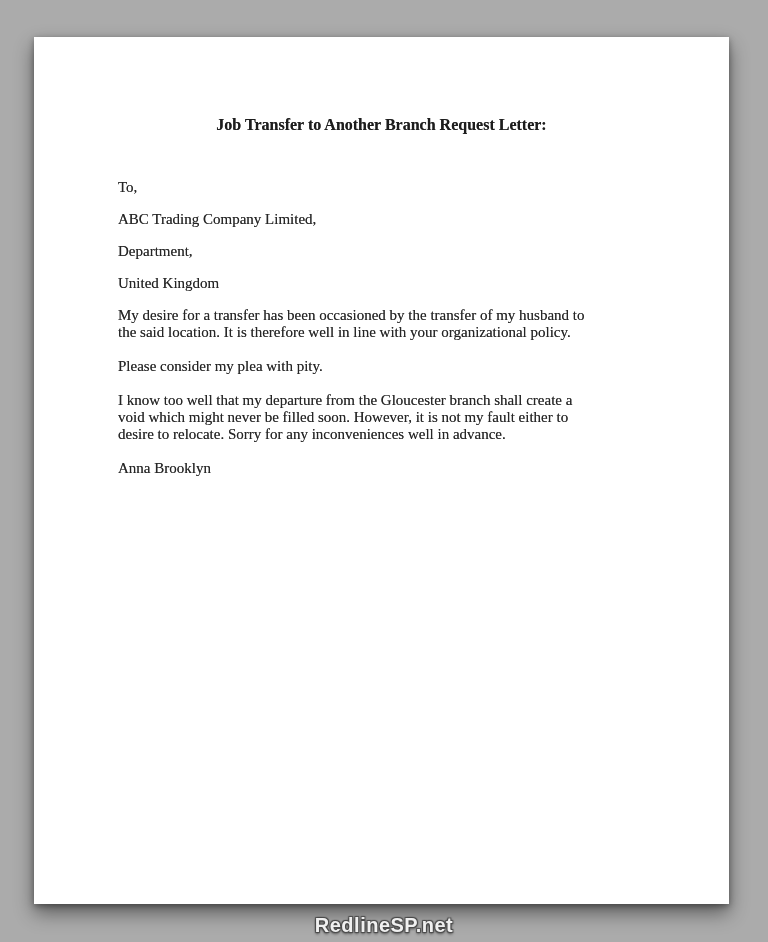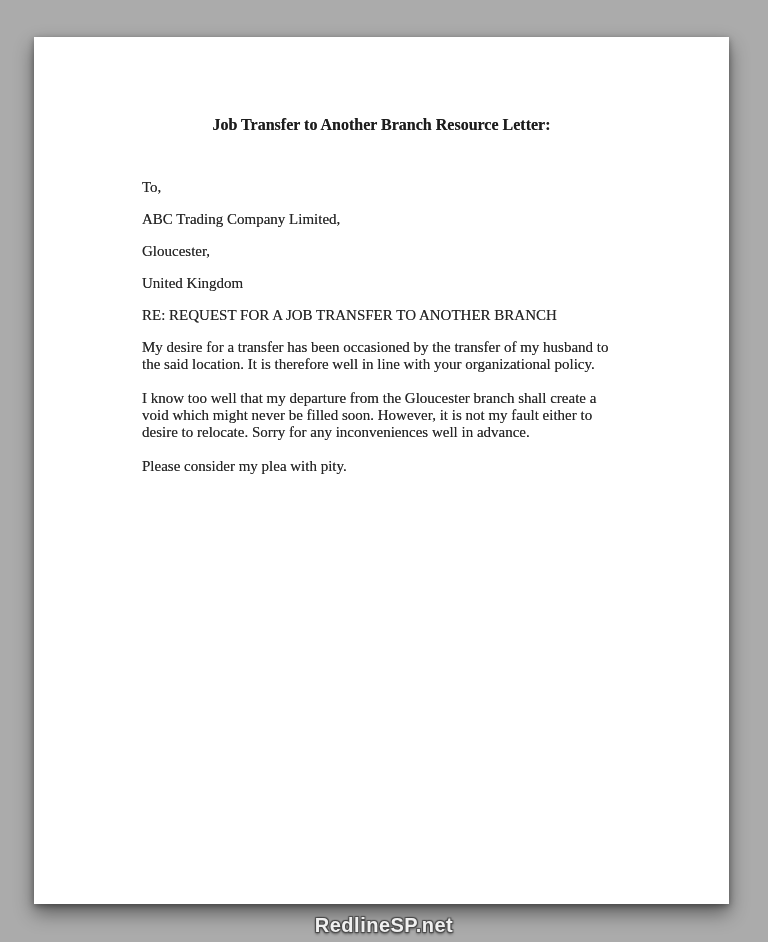--- a/index.html
+++ b/index.html
@@ -22,21 +22,21 @@
     margin: 0 0 44px 0;
     padding-top: 78px;
     font-size: 16px;
     font-weight: bold;
     line-height: 20px;
     text-align: center;
     color: #1d1d1d;
     text-shadow: 0 0 0.5px rgba(30,30,30,0.7);
   }
   .content {
-    margin-left: 108px;
+    margin-left: 84px;
     width: 548px;
     color: #262626;
     font-size: 15px;
     text-shadow: 0 0 0.5px rgba(40,40,40,0.65);
   }
   .line {
     margin: 0 0 15px 0;
     line-height: 17px;
   }
   .para {
@@ -63,39 +63,39 @@
        0 2px 3px rgba(0,0,0,0.55);
   }
 </style>
 </head>
 <body>
 
 <div class="stage">
 
   <div class="sheet">
 
-    <h1 class="title">Job Transfer to Another Branch Resource Letter:</h1>
+    <h1 class="title">Job Transfer to Another Branch Request Letter:</h1>
 
     <div class="content">
 
       <p class="line">To,</p>
       <p class="line">ABC Trading Company Limited,</p>
-      <p class="line">Gloucester,</p>
+      <p class="line">Department,</p>
       <p class="line">United Kingdom</p>
 
 
 
-      <p class="line">RE: REQUEST FOR A JOB TRANSFER TO ANOTHER BRANCH</p>
 
       <p class="para">My desire for a transfer has been occasioned by the transfer of my husband to
 the said location. It is therefore well in line with your organizational policy.</p>
+      <p class="para">Please consider my plea with pity.</p>
       <p class="para">I know too well that my departure from the Gloucester branch shall create a
 void which might never be filled soon. However, it is not my fault either to
 desire to relocate. Sorry for any inconveniences well in advance.</p>
-      <p class="para">Please consider my plea with pity.</p>
 
+      <p class="line">Anna Brooklyn</p>
 
     </div>
   </div>
 
   <div class="watermark">RedlineSP.net</div>
 
 </div>
 
 </body></html>

